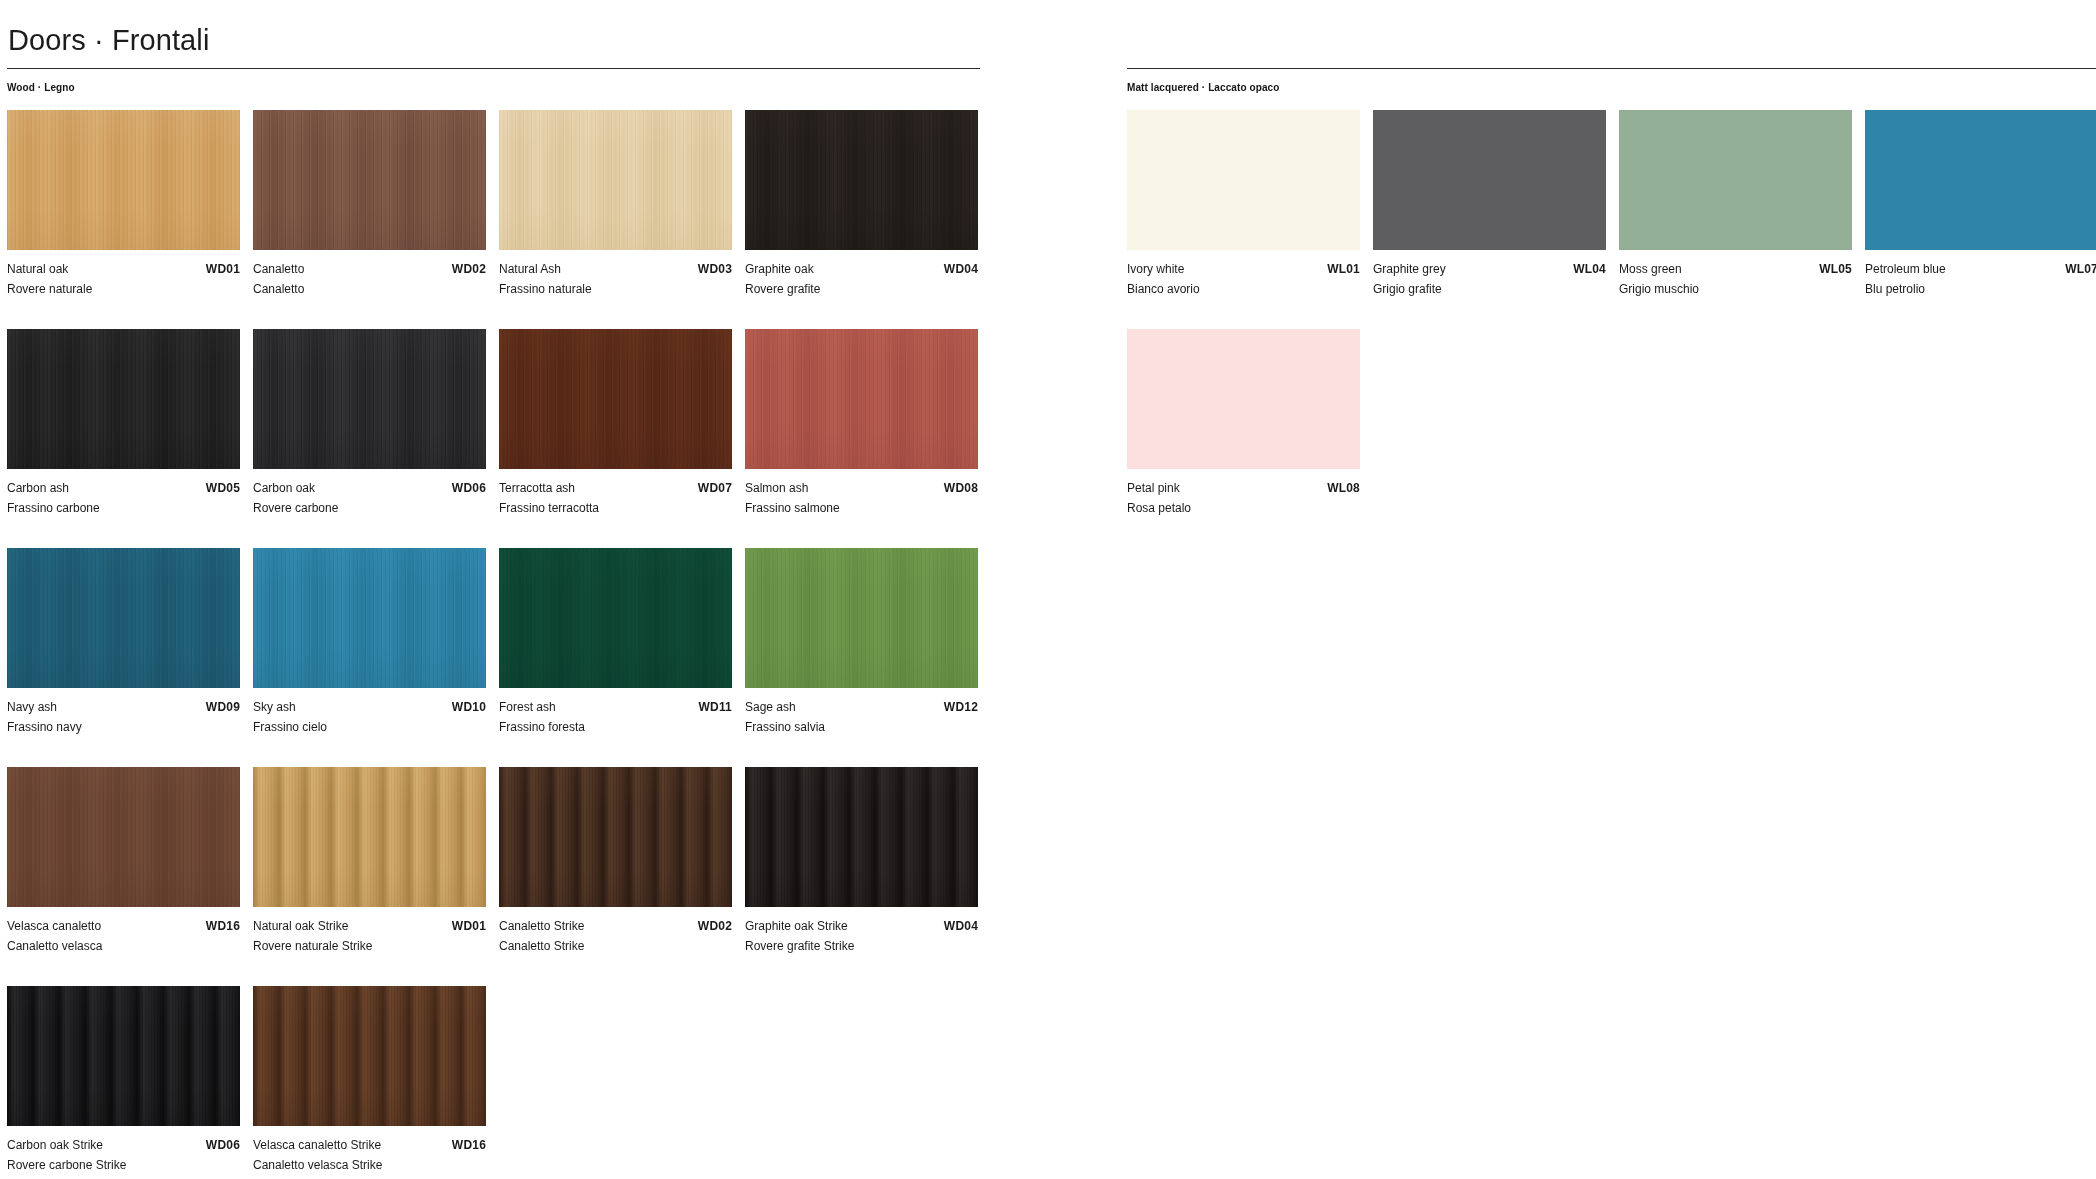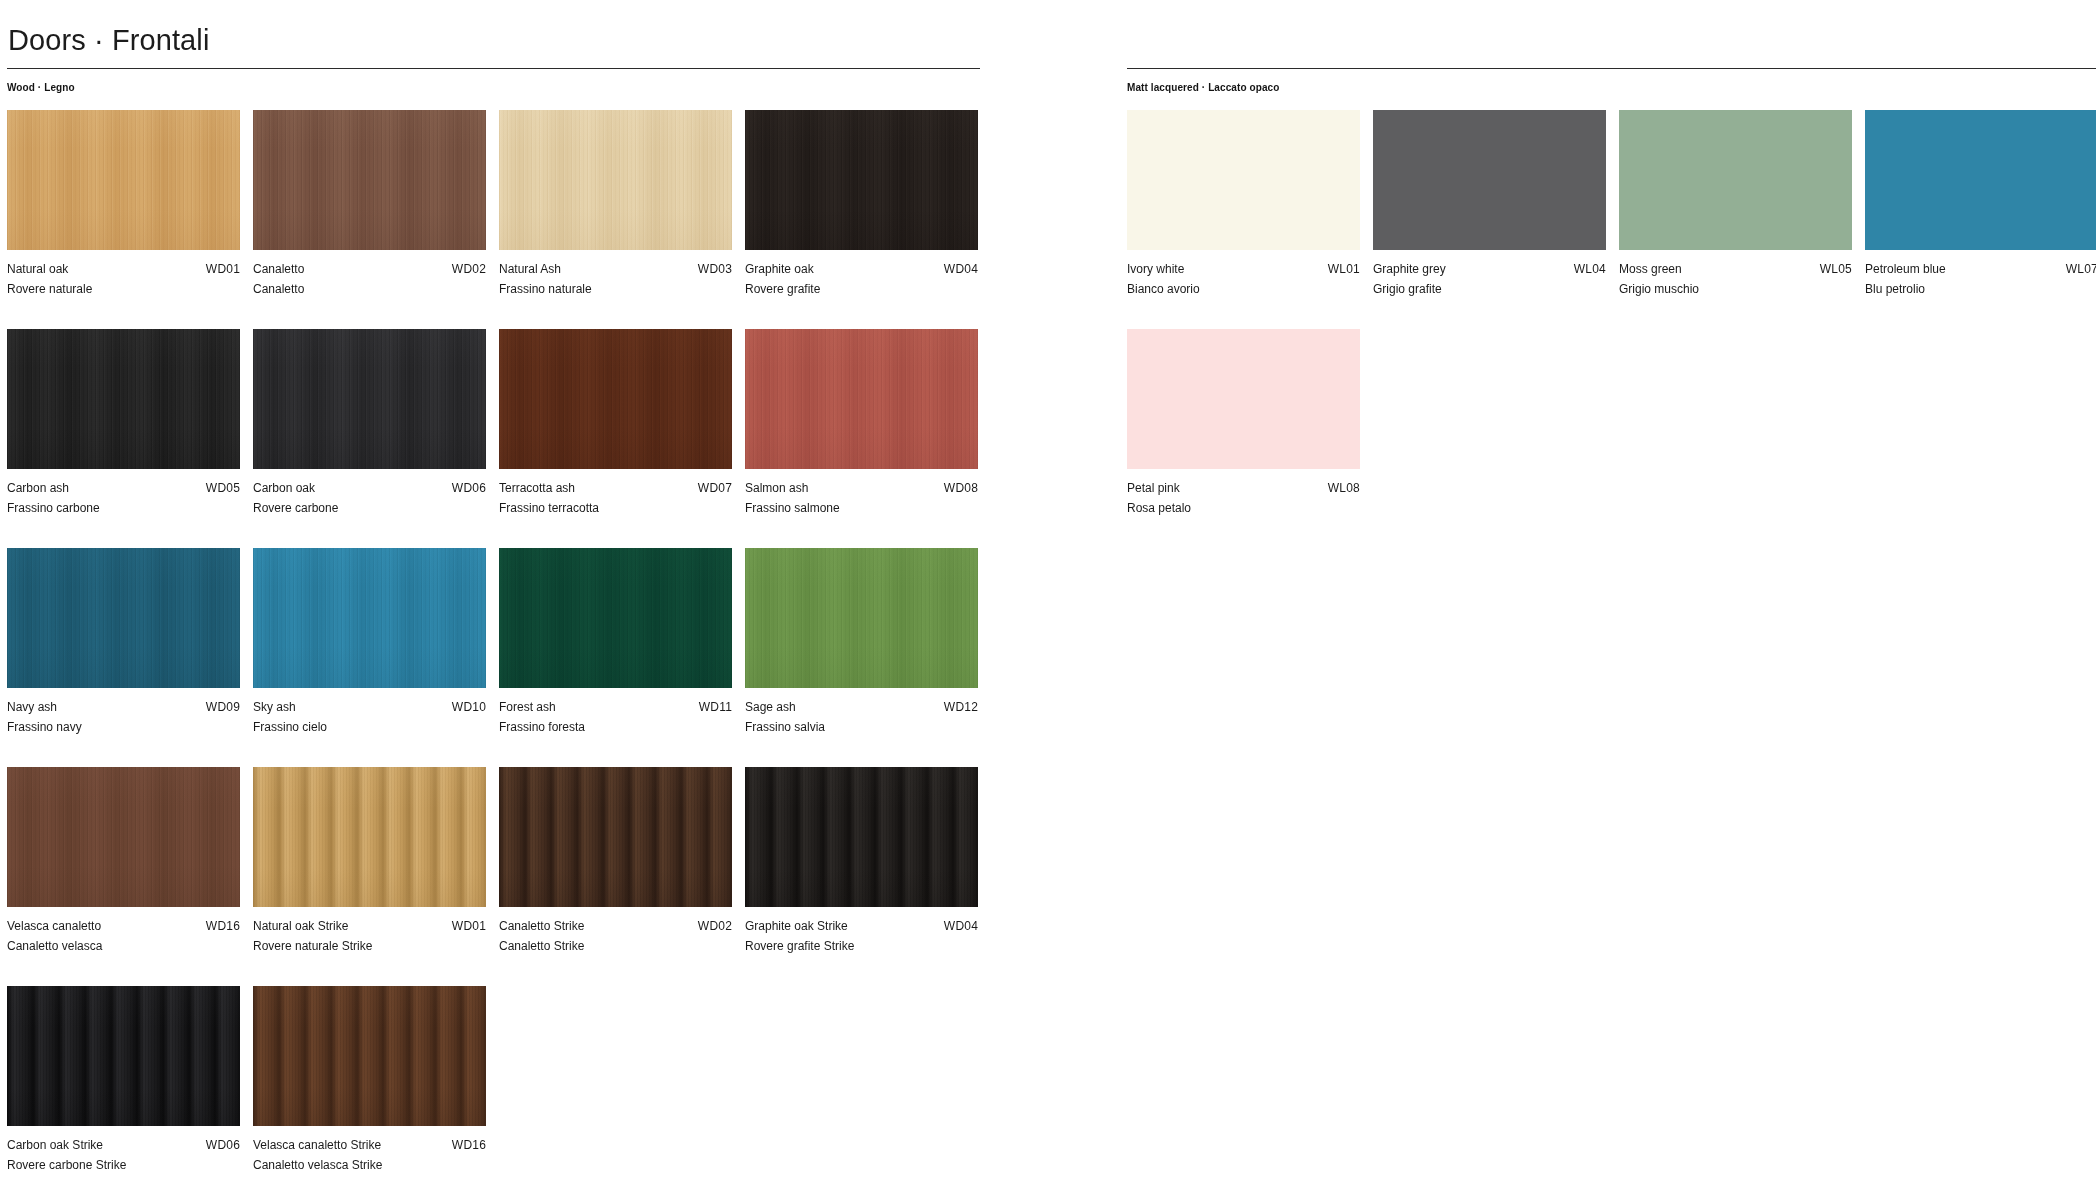--- a/index.html
+++ b/index.html
@@ -102,21 +102,21 @@
     color: #1b1b1b;
   }
   .cap-row {
     display: flex;
     justify-content: space-between;
     align-items: baseline;
     gap: 8px;
     white-space: nowrap;
   }
   .cap-en { font-weight: 400; }
-  .cap-code { font-weight: 400; letter-spacing: 0.2px; text-align: center; }
+  .cap-code { font-weight: 700; letter-spacing: 0.2px; text-align: center; }
   .cap-it { font-weight: 400; margin-top: 0px; }
 </style>
 </head>
 <body>
 
 <div class="page">
 
   <h1 class="page-title">Doors · Frontali</h1>
 
   <div class="columns">

